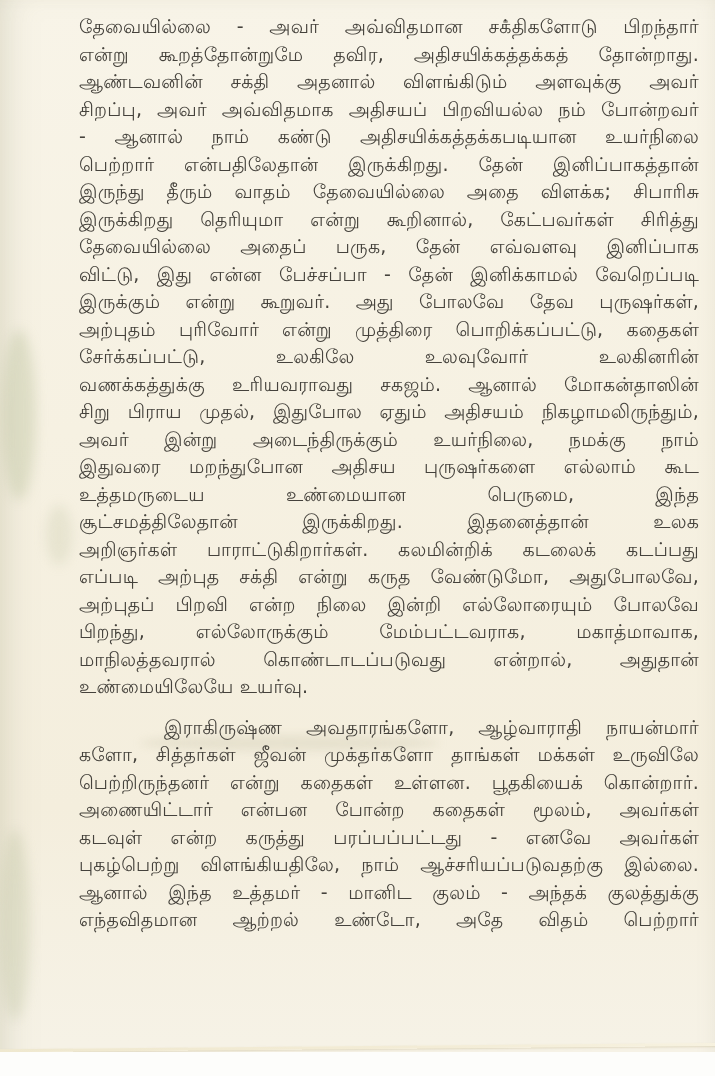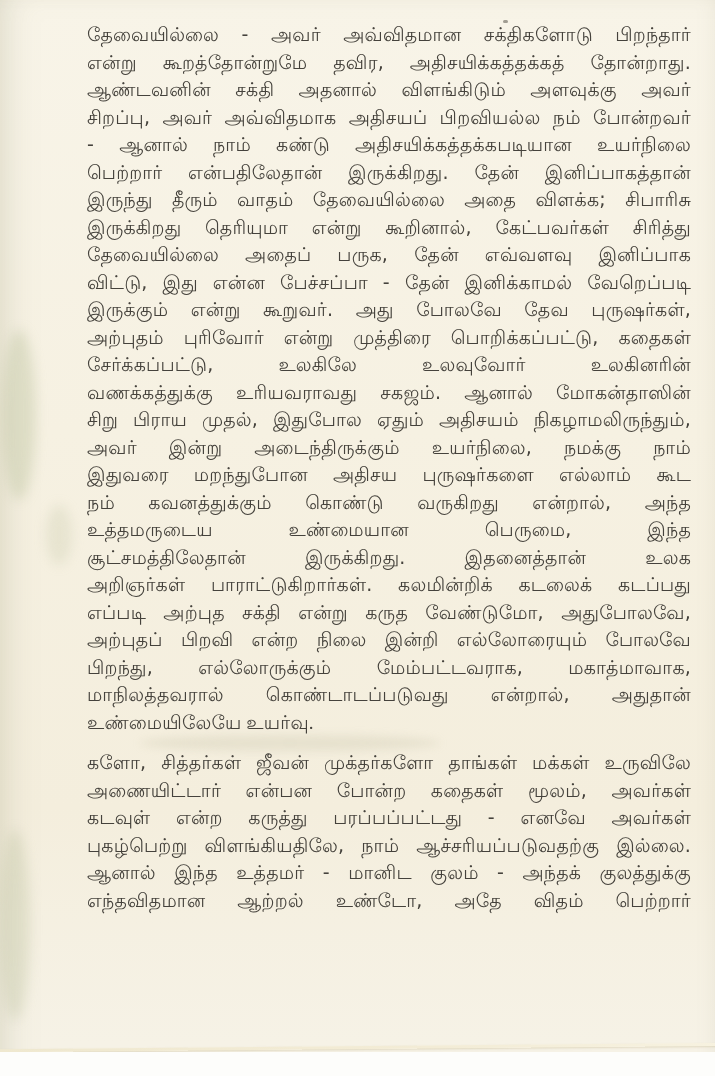--- a/index.html
+++ b/index.html
@@ -20,30 +20,30 @@
   .text-block {
     position: absolute;
     left: 75px;
     top: 9px;
     width: 628px;
     color: #45423c;
     font-size: 19px;
     line-height: 27.5px;
     letter-spacing: 0.2px;
   }
-  .paragraph { margin: 12px; }
+  .paragraph { margin: 4px; }
   .paragraph + .paragraph { margin-top: 13px; }
   .line {
     height: 27.5px;
     overflow: hidden;
     text-align: justify;
     text-align-last: justify;
     white-space: normal;
   }
-  .line.no-justify { text-align: left; text-align-last: left; font-family: Liberation Serif, serif; }
+  .line.no-justify { text-align: left; text-align-last: left; }
   .line.indent { text-indent: 85px; }
 
   
   .stain {
     position: absolute;
     border-radius: 50%;
     filter: blur(6px);
     pointer-events: none;
   }
   .stain-1 { left: 2px;  top: 330px; width: 34px; height: 170px; background: rgba(173, 182, 140, 0.30); }
@@ -103,34 +103,35 @@
         <div class="line">இருக்கிறது தெரியுமா என்று கூறினால், கேட்பவர்கள் சிரித்து</div>
         <div class="line">தேவையில்லை அதைப் பருக, தேன் எவ்வளவு இனிப்பாக</div>
         <div class="line">விட்டு, இது என்ன பேச்சப்பா - தேன் இனிக்காமல் வேறெப்படி</div>
         <div class="line">இருக்கும் என்று கூறுவர். அது போலவே தேவ புருஷர்கள்,</div>
         <div class="line">அற்புதம் புரிவோர் என்று முத்திரை பொறிக்கப்பட்டு, கதைகள்</div>
         <div class="line">சேர்க்கப்பட்டு, உலகிலே உலவுவோர் உலகினரின்</div>
         <div class="line">வணக்கத்துக்கு உரியவராவது சகஜம். ஆனால் மோகன்தாஸின்</div>
         <div class="line">சிறு பிராய முதல், இதுபோல ஏதும் அதிசயம் நிகழாமலிருந்தும்,</div>
         <div class="line">அவர் இன்று அடைந்திருக்கும் உயர்நிலை, நமக்கு நாம்</div>
         <div class="line">இதுவரை மறந்துபோன அதிசய புருஷர்களை எல்லாம் கூட</div>
-        <div class="line">நம் கவனத்துக்கும் கொண்டு வருகிறது என்றால், அந்த</div>
         <div class="line">உத்தமருடைய உண்மையான பெருமை, இந்த</div>
         <div class="line">சூட்சமத்திலேதான் இருக்கிறது. இதனைத்தான் உலக</div>
         <div class="line">அறிஞர்கள் பாராட்டுகிறார்கள். கலமின்றிக் கடலைக் கடப்பது</div>
         <div class="line">எப்படி அற்புத சக்தி என்று கருத வேண்டுமோ, அதுபோலவே,</div>
         <div class="line">அற்புதப் பிறவி என்ற நிலை இன்றி எல்லோரையும் போலவே</div>
         <div class="line">பிறந்து, எல்லோருக்கும் மேம்பட்டவராக, மகாத்மாவாக,</div>
         <div class="line">மாநிலத்தவரால் கொண்டாடப்படுவது என்றால், அதுதான்</div>
         <div class="line no-justify">உண்மையிலேயே உயர்வு.</div>
       </div>
 
     <div class="paragraph">
 
+    <div class="line indent">இராகிருஷ்ண அவதாரங்களோ, ஆழ்வாராதி நாயன்மார்</div>
         <div class="line">களோ, சித்தர்கள் ஜீவன் முக்தர்களோ தாங்கள் மக்கள் உருவிலே</div>
+        <div class="line">பெற்றிருந்தனர் என்று கதைகள் உள்ளன. பூதகியைக் கொன்றார்.</div>
         <div class="line">அணையிட்டார் என்பன போன்ற கதைகள் மூலம், அவர்கள்</div>
         <div class="line">கடவுள் என்ற கருத்து பரப்பப்பட்டது - எனவே அவர்கள்</div>
         <div class="line">புகழ்பெற்று விளங்கியதிலே, நாம் ஆச்சரியப்படுவதற்கு இல்லை.</div>
         <div class="line">ஆனால் இந்த உத்தமர் - மானிட குலம் - அந்தக் குலத்துக்கு</div>
         <div class="line">எந்தவிதமான ஆற்றல் உண்டோ, அதே விதம் பெற்றார்</div>
       </div>
 
   </div>
 
   <div class="fold-line"></div>

